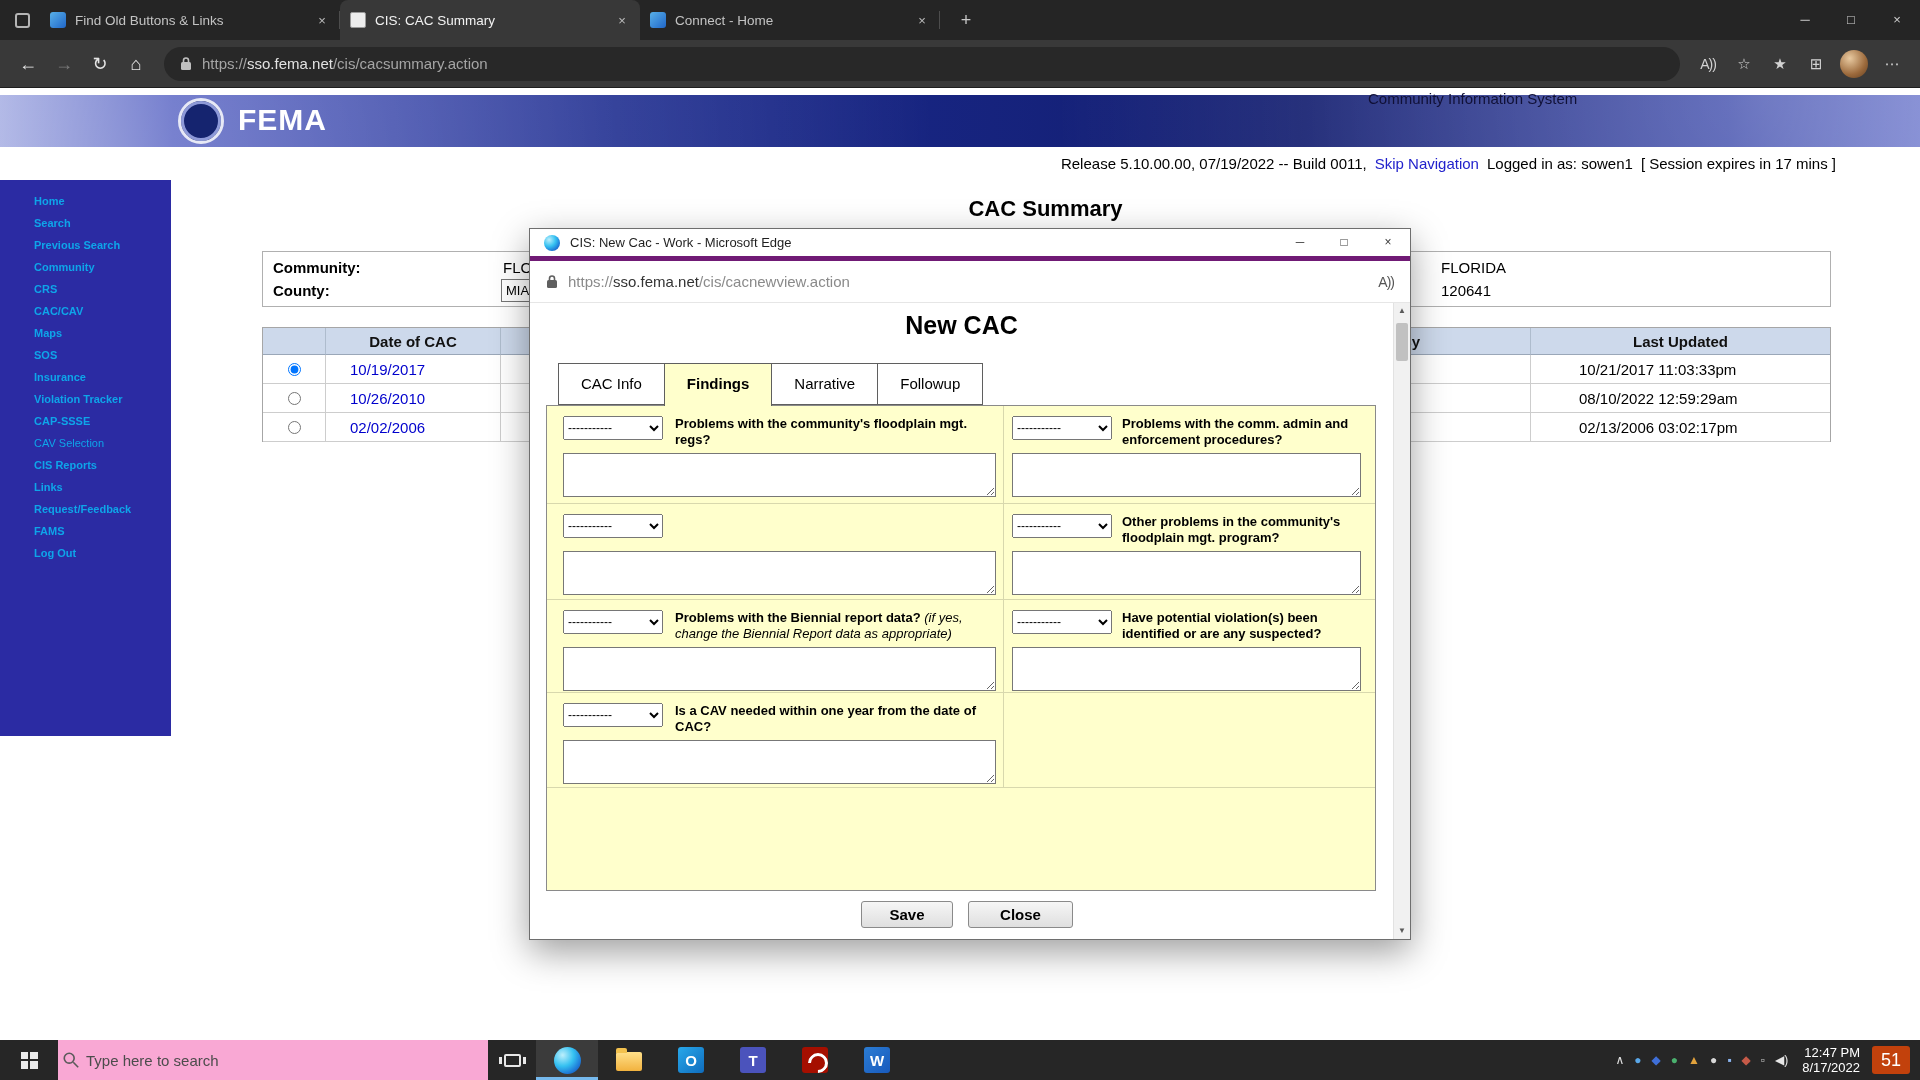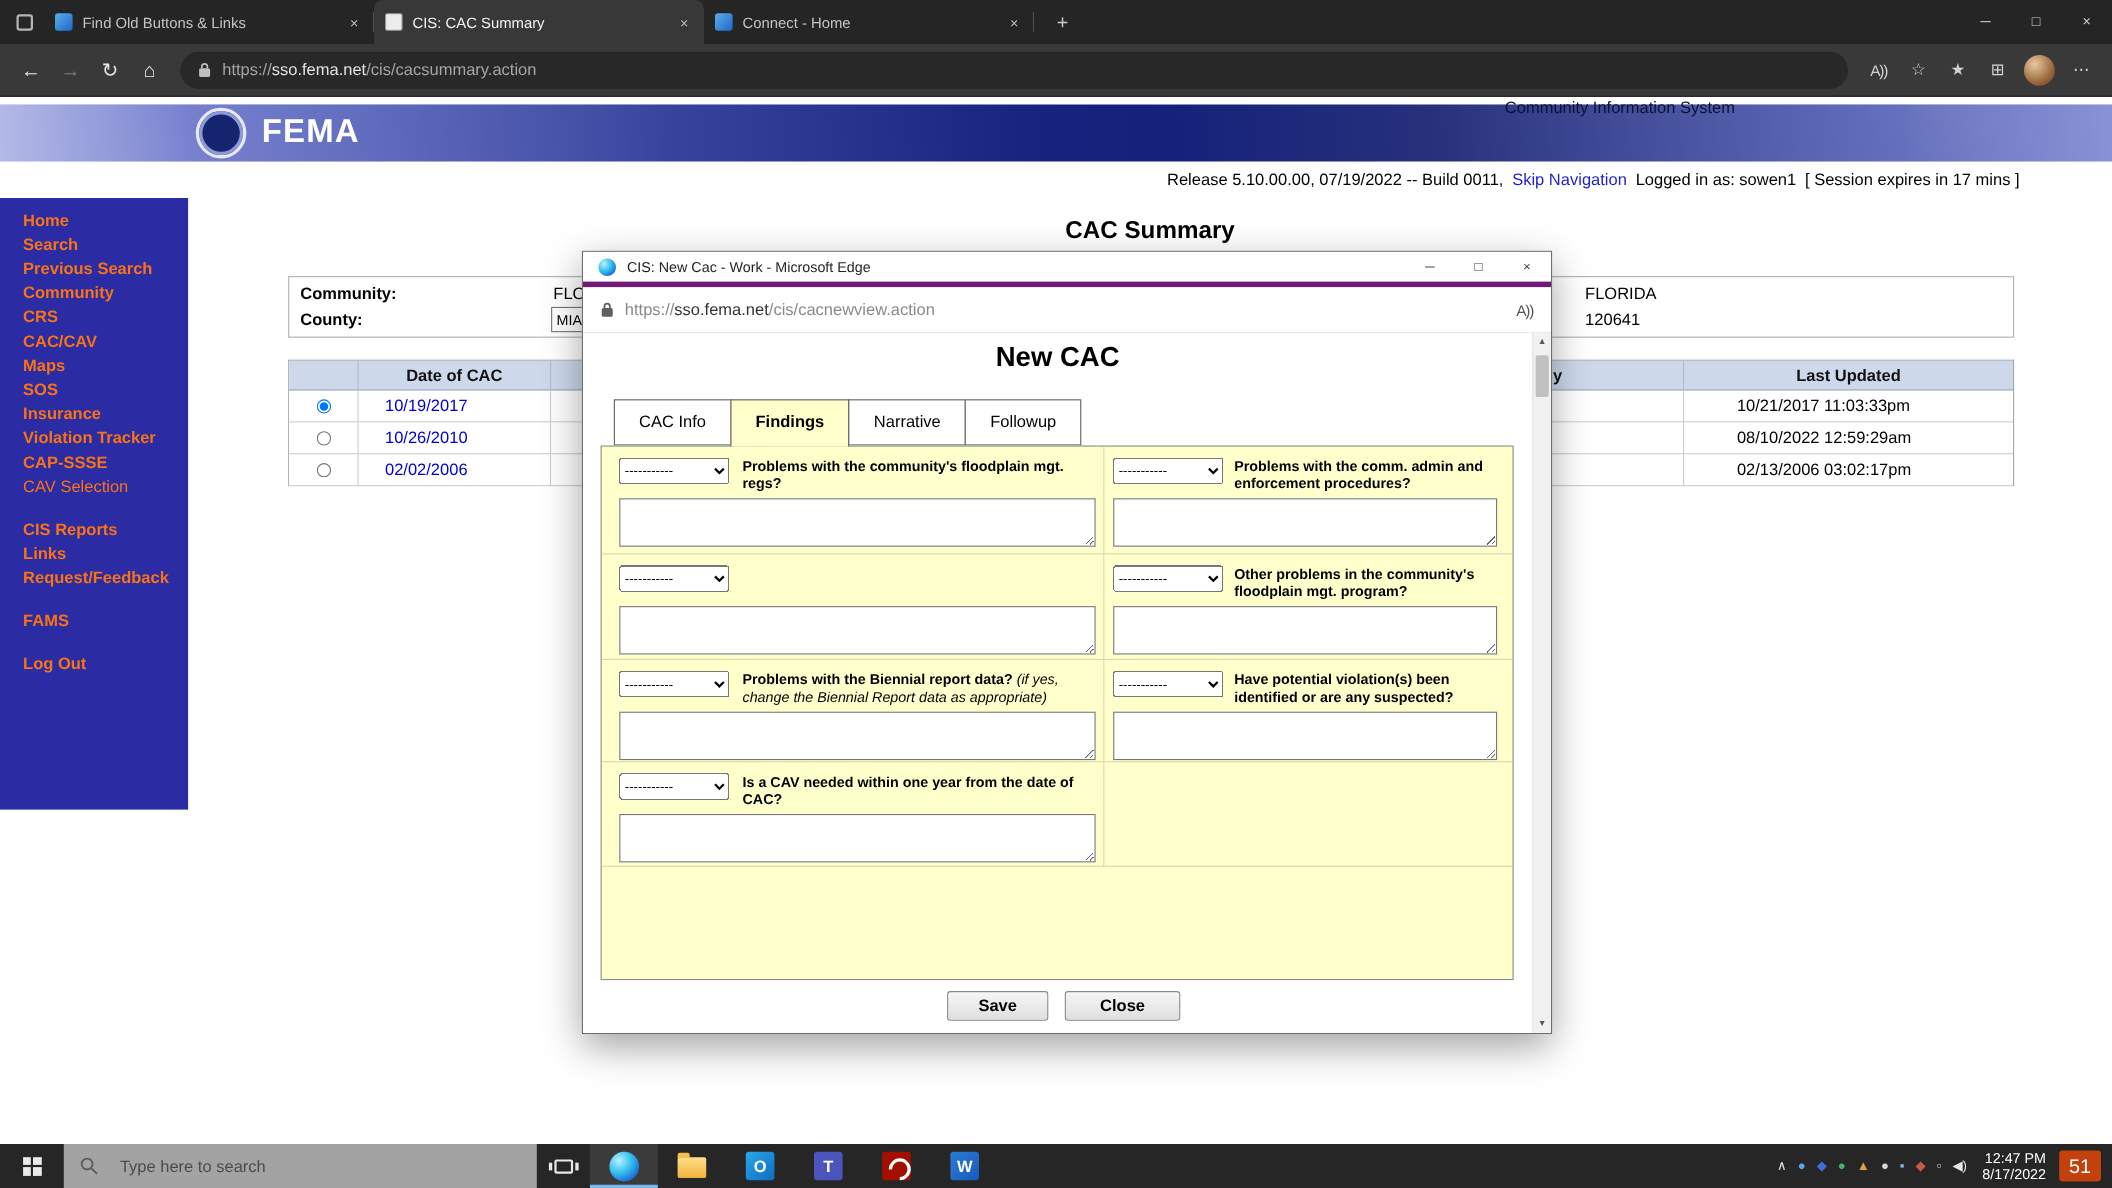--- a/index.html
+++ b/index.html
@@ -38,22 +38,22 @@
  radial-gradient(circle at 1760px 0px,rgba(255,255,255,.25),transparent 40%),
  linear-gradient(90deg,#9aa3df 0%,#4350bc 9%,#1b2a8e 32%,#121d6f 68%,#3644a8 90%,#6d78cc 100%)}
 #fema-seal{position:absolute;left:178px;top:98px;width:46px;height:46px;border-radius:50%;background:#15246f;border:3px solid #e7e9f6;box-shadow:inset 0 0 0 3px #8d99d8;z-index:2}
 #fema-word{position:absolute;left:238px;top:103px;color:#fff;font-size:30px;font-weight:700;letter-spacing:1px;z-index:2}
 #cis-label{position:absolute;left:1368px;top:90px;font-size:15px;color:#101036;z-index:2}
 #release-strip{position:absolute;left:0;top:147px;width:1920px;height:33px;background:#fff;display:flex;align-items:center;justify-content:flex-end;padding-right:84px;font-size:15px;color:#000;gap:8px;white-space:nowrap}
 #release-strip .link{color:#2222cc}
 
 
 #sidebar{position:absolute;left:0;top:180px;width:171px;height:556px;background:var(--sidebar-blue,#2b2ba3);padding-top:10px}
-.side-item{color:#f97316;font-weight:700;font-size:15px;line-height:22px;padding-left:21px;white-space:nowrap}
-.side-item.gap{margin-top:17px}
+.side-item{color:#0ea5e9;font-weight:700;font-size:11px;line-height:22px;padding-left:34px;white-space:nowrap}
+.side-item.gap{}
 .side-item.light{font-weight:400}
 
 
 #page-title{position:absolute;left:171px;top:196px;width:1749px;text-align:center;font-size:22px;font-weight:700;color:#000}
 #commbox{position:absolute;left:262px;top:251px;width:1569px;height:56px;border:1px solid #b0b0b0;background:#fff;font-size:15px}
 #commbox span{position:absolute;white-space:nowrap}
 #commbox .r1{top:7px}#commbox .r2{top:30px}
 #commbox .lab{left:10px;font-weight:700}
 #commbox .valmid{left:240px}
 #commbox .valright{left:1178px}
@@ -112,21 +112,21 @@
 #pscroll{position:absolute;left:863px;top:74px;width:17px;height:636px;background:#f1f1f1;border-left:1px solid #e2e2e2}
 .sarrow{position:absolute;left:0;width:16px;height:16px;text-align:center;line-height:16px;font-size:8px;color:#5a5a5a}
 #sup{top:0}#sdown{bottom:0}
 #sthumb{position:absolute;left:2px;top:20px;width:12px;height:38px;background:#c1c1c1;border-radius:2px}
 
 
 #taskbar{position:absolute;left:0;top:1040px;width:1920px;height:40px;background:#262626;display:flex;align-items:center;z-index:60}
 #start{width:58px;height:40px;display:flex;align-items:center;justify-content:center}
 #winlogo{width:17px;height:17px;display:grid;grid-template-columns:1fr 1fr;grid-template-rows:1fr 1fr;gap:2px}
 #winlogo span{background:#eaeaea}
-#tsearch{width:430px;height:40px;background:#a3a3a3;display:flex;align-items:center;gap:19px;padding-left:14px;font-size:15px;color:#4c4c4c}
+#tsearch{width:430px;height:40px;background:#f9a8d4;display:flex;align-items:center;gap:6px;padding-left:4px;font-size:15px;color:#4c4c4c}
 #taskview{width:48px;height:40px;display:flex;align-items:center;justify-content:center}
 .tv{width:17px;height:13px;border:2px solid #e8e8e8;border-radius:2px;position:relative}
 .tv::before,.tv::after{content:"";position:absolute;top:1px;height:7px;width:3px;background:#e8e8e8}
 .tv::before{left:-7px}.tv::after{right:-7px}
 #apps{display:flex;height:40px}
 .appbtn{width:62px;height:40px;display:flex;align-items:center;justify-content:center}
 .appbtn.active{background:#3b3b3b;box-shadow:inset 0 -3px 0 var(--edge-accent,#76b9ed)}
 .appicon{position:relative}
 .ic-edge{width:27px;height:27px}
 .ic-file-explorer{width:26px;height:19px;background:linear-gradient(180deg,#ffe08a,#f2b23e);border-radius:2px;position:relative;margin-top:3px}

